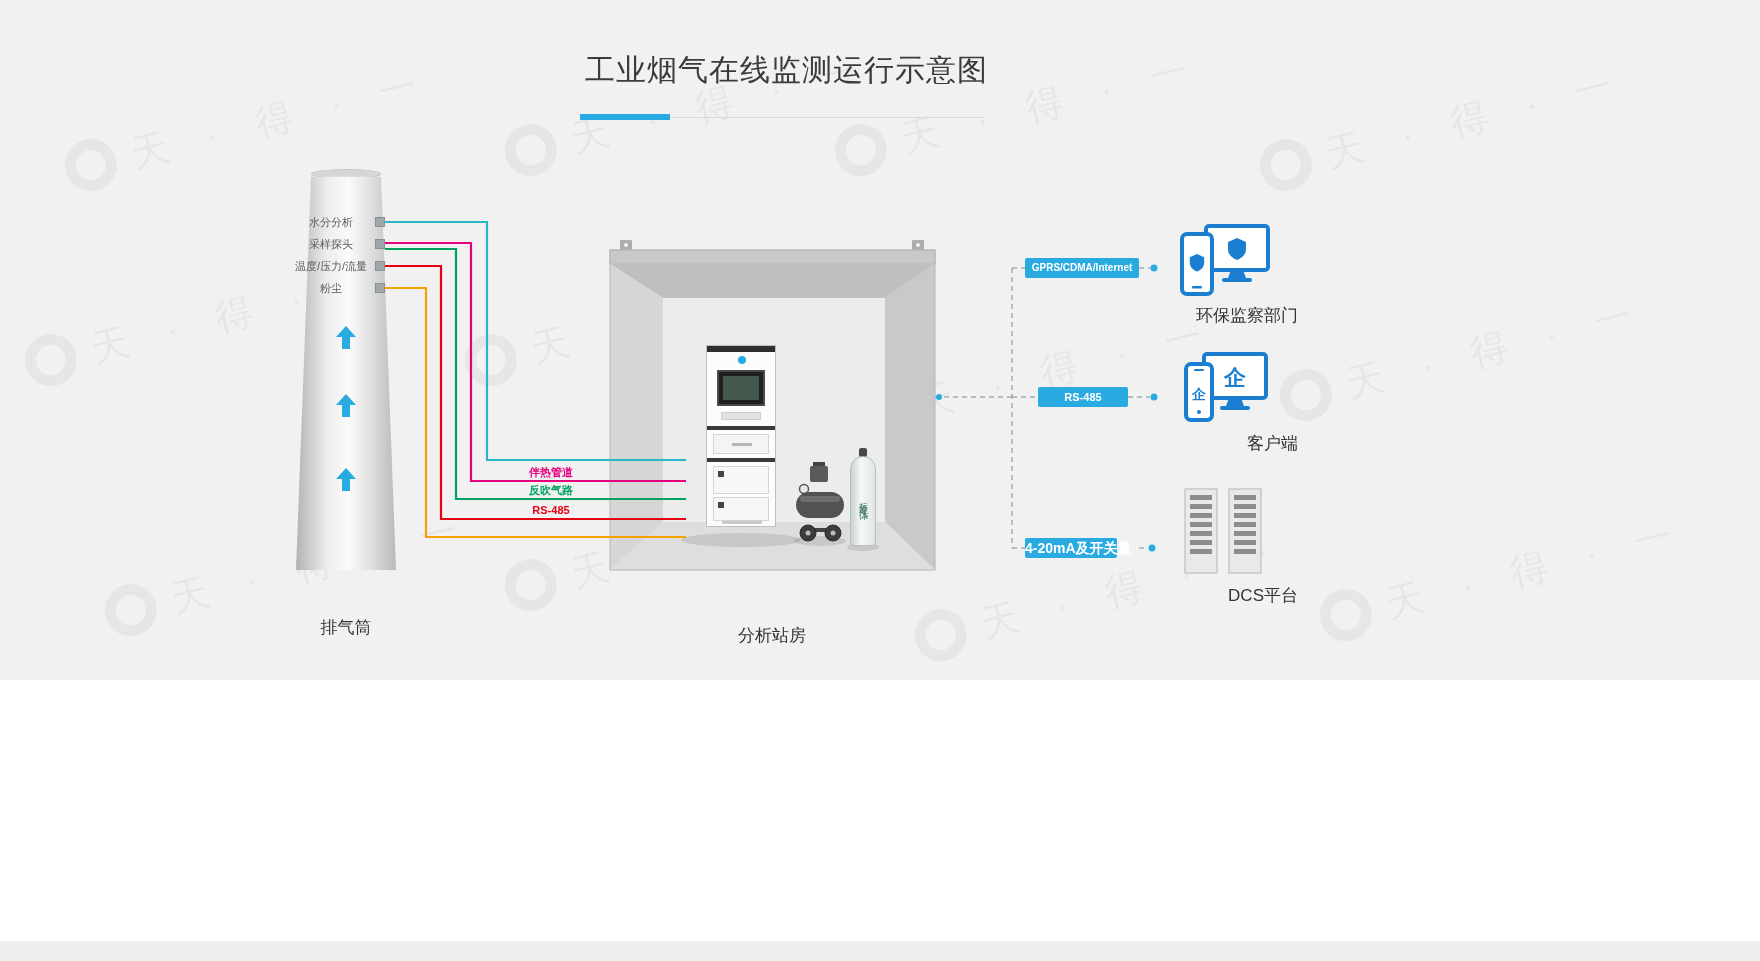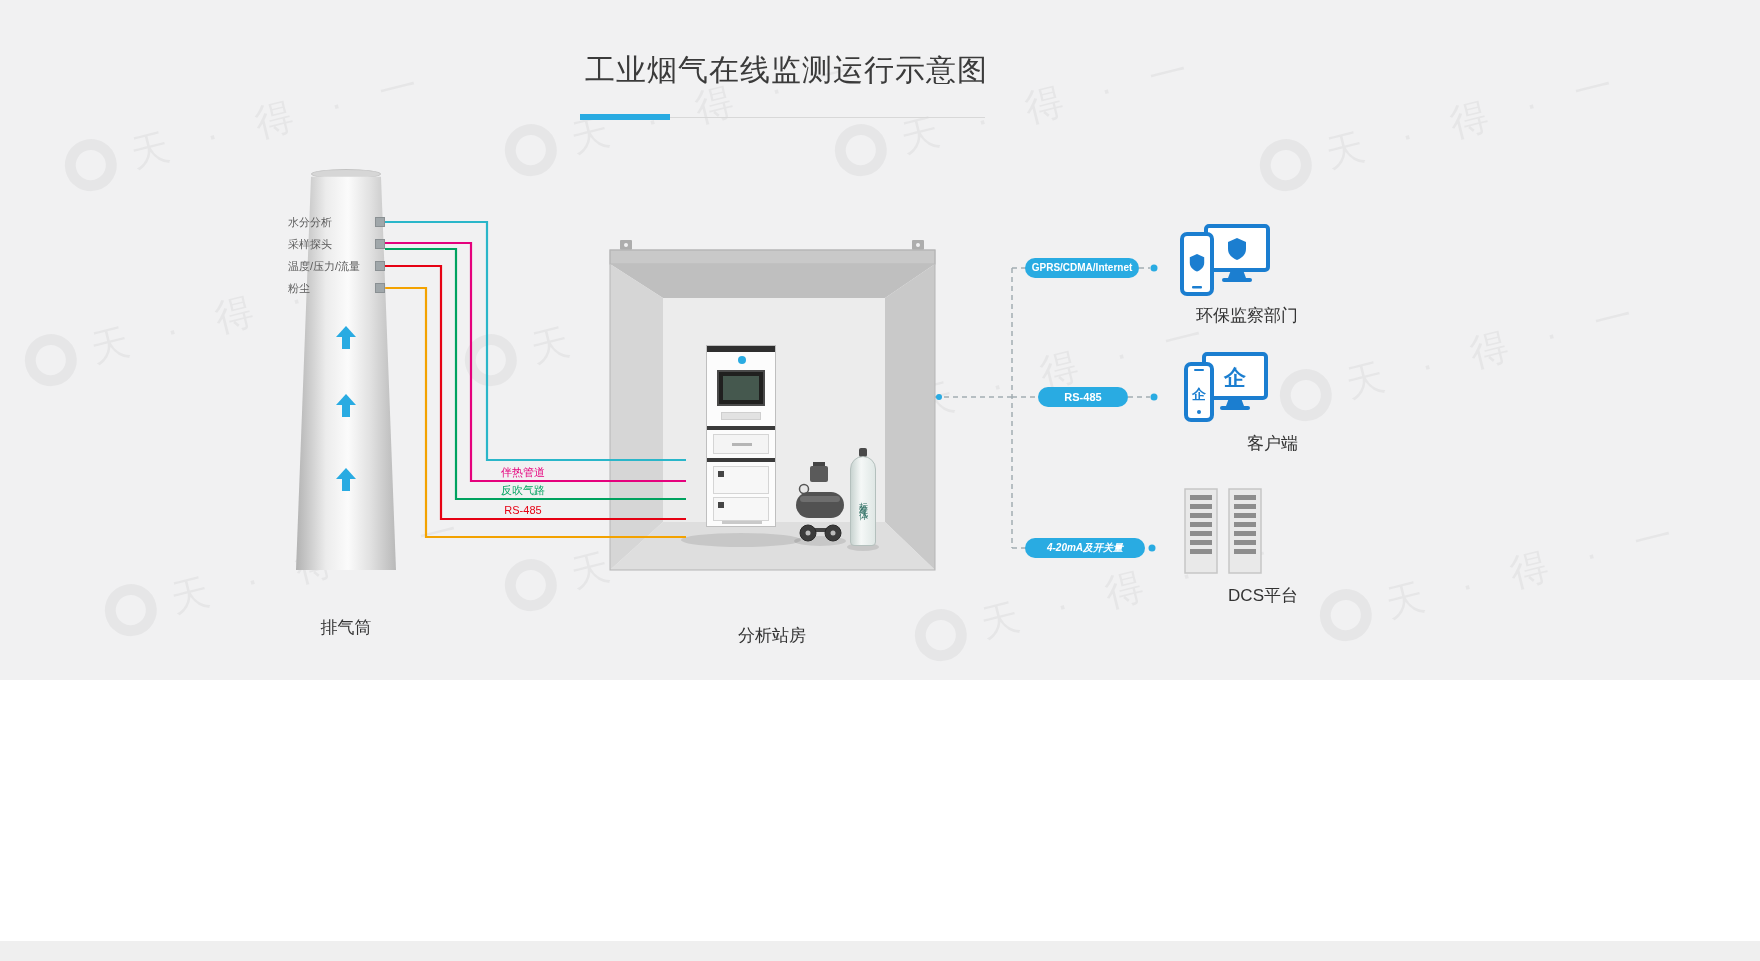--- a/index.html
+++ b/index.html
@@ -24,32 +24,32 @@
   
   .main-title{position:absolute;left:578px;top:50px;width:410px;text-align:right;font-size:30px;letter-spacing:1px;color:#3b3b3b;}
   .title-line{position:absolute;left:580px;top:117px;width:405px;height:1px;background:#d8d8d8;}
   .title-accent{position:absolute;left:580px;top:114px;width:90px;height:6px;background:var(--accent);}
 
   
   .chimney{position:absolute;left:296px;top:172px;width:100px;height:398px;
     clip-path:polygon(15% 1.2%,85% 1.2%,100% 100%,0% 100%);
     background:linear-gradient(90deg,#b2b2b2 0%,#ececec 30%,#fbfbfb 52%,#e0e0e0 75%,#b9b9b9 100%);}
   .chimney-rim{position:absolute;left:311px;top:169px;width:70px;height:10px;border-radius:50%;background:#d6d6d6;border:1px solid #c2c2c2;}
-  .port-label{position:absolute;left:288px;width:86px;text-align:left;font-size:11px;color:#5a5a5a;line-height:14px;white-space:nowrap;}
+  .port-label{position:absolute;left:288px;width:86px;text-align:center;font-size:11px;color:#5a5a5a;line-height:14px;white-space:nowrap;}
   .port-tag{position:absolute;left:375px;width:10px;height:10px;background:#a0a7aa;border:1px solid #8a9093;}
   .up-arrow{position:absolute;left:336px;width:20px;}
   .up-arrow .head{width:0;height:0;border-left:10px solid transparent;border-right:10px solid transparent;border-bottom:11px solid var(--accent);}
   .up-arrow .stem{width:8px;height:12px;background:var(--accent);margin:0 auto;}
   .site-label{position:absolute;font-size:17px;color:#333;text-align:center;}
 
   
   .scene{position:absolute;left:0;top:0;width:1760px;height:680px;}
 
   
-  .pipe-label{position:absolute;left:488px;width:70px;text-align:center;font-size:11px;line-height:13px;}
+  .pipe-label{position:absolute;left:516px;width:70px;text-align:center;font-size:11px;line-height:13px;font-weight:bold;}
 
   
   .cabinet{position:absolute;left:706px;top:345px;width:70px;height:182px;background:#fcfcfc;border:1px solid #bfbfbf;}
   .cabinet>div{position:absolute;}
   .cab-top{left:0;top:0;width:100%;height:6px;background:#2f2f2f;}
   .cab-brand{left:31px;top:10px;width:8px;height:8px;border-radius:50%;background:var(--accent);}
   .cab-screen{left:10px;top:24px;width:48px;height:36px;background:#20201f;border:2px solid #4a4a4a;}
   .cab-screen-inner{position:absolute;left:4px;top:4px;right:4px;bottom:4px;background:#45584e;}
   .cab-keys{left:14px;top:66px;width:40px;height:8px;background:#e2e2e2;border:1px solid #cfcfcf;}
   .cab-strip1{left:0;top:80px;width:100%;height:4px;background:#3a3a3a;}
@@ -62,21 +62,21 @@
   .cab-footer{left:15px;bottom:2px;width:40px;height:3px;background:#c9c9c9;}
 
   
   .cylinder{position:absolute;left:850px;top:456px;width:26px;height:90px;border-radius:13px 13px 4px 4px;
     background:linear-gradient(90deg,#c9d4d1,#f5f8f7 42%,#dfe7e5);border:1px solid #b4c0bd;
     display:flex;align-items:center;justify-content:center;}
   .cylinder-valve{position:absolute;left:859px;top:448px;width:8px;height:9px;background:#4a4a4a;border-radius:2px;}
   .cylinder-text{writing-mode:vertical-rl;font-size:9px;letter-spacing:3px;color:#2f6f63;}
 
   
-  .pill{position:absolute;height:20px;border-radius:10px;background:var(--accent);color:#fff;font-weight:bold;text-align:center;line-height:20px;white-space:nowrap;}
+  .pill{position:absolute;height:20px;border-radius:2px;background:var(--accent);color:#fff;font-weight:bold;text-align:center;line-height:20px;white-space:nowrap;}
 
   .target-label{position:absolute;left:1154px;width:144px;text-align:right;font-size:17px;color:#333;}
   .icon-box{position:absolute;}
 
   
   .features{position:absolute;left:0;top:680px;width:1760px;height:261px;background:#fff;}
   .bottom-strip{position:absolute;left:0;top:941px;width:1760px;height:20px;background:#efefef;}
 </style>
 </head>
 <body>
@@ -252,21 +252,21 @@
 
     <div class="cylinder-valve"></div>
     <div class="cylinder">
       <span class="cylinder-text">标准气体</span>
     </div>
 
     <div class="site-label" style="left:692px;top:624px;width:160px;">分析站房</div>
 
     <div class="pill" style="left:1025px;top:258px;width:114px;font-size:10px;">GPRS/CDMA/Internet</div>
     <div class="pill" style="left:1038px;top:387px;width:90px;font-size:11px;">RS-485</div>
-    <div class="pill" style="left:1025px;top:538px;width:120px;font-size:10px;font-style:italic;">4-20mA及开关量</div>
+    <div class="pill" style="left:1025px;top:538px;width:92px;font-size:14px;">4-20mA及开关量</div>
 
     <svg class="icon-box" style="left:1180px;top:224px;" width="92" height="82" viewBox="0 0 92 82" xmlns="http://www.w3.org/2000/svg">
       <rect x="26" y="2" width="62" height="44" rx="3" fill="#fff" style="stroke:var(--iconBlue)" stroke-width="4"></rect>
       <path transform="translate(57,24)" d="M0,-10 L9,-6 V1 C9,6.8 4.6,10 0,12 C-4.6,10 -9,6.8 -9,1 V-6 Z" style="fill:var(--iconBlue)"></path>
       <polygon points="51,46 63,46 66,54 48,54" style="fill:var(--iconBlue)"></polygon>
       <rect x="42" y="54" width="30" height="4" rx="2" style="fill:var(--iconBlue)"></rect>
       <rect x="2" y="10" width="30" height="60" rx="5" fill="#fff" style="stroke:var(--iconBlue)" stroke-width="4"></rect>
       <path transform="translate(17,38) scale(0.8)" d="M0,-10 L9,-6 V1 C9,6.8 4.6,10 0,12 C-4.6,10 -9,6.8 -9,1 V-6 Z" style="fill:var(--iconBlue)"></path>
       <rect x="12" y="62" width="10" height="2.5" rx="1" style="fill:var(--iconBlue)"></rect>
     </svg>

